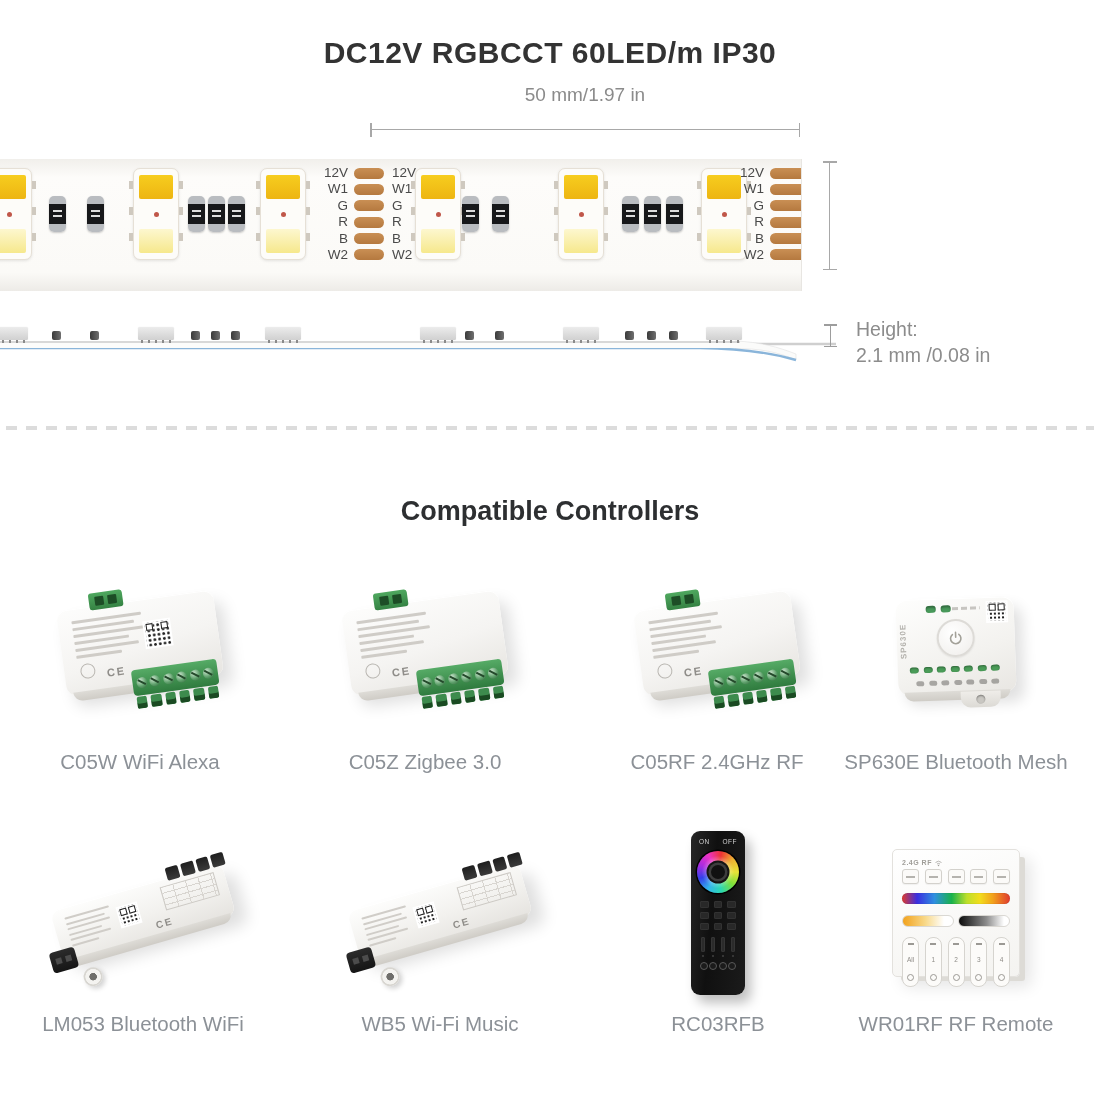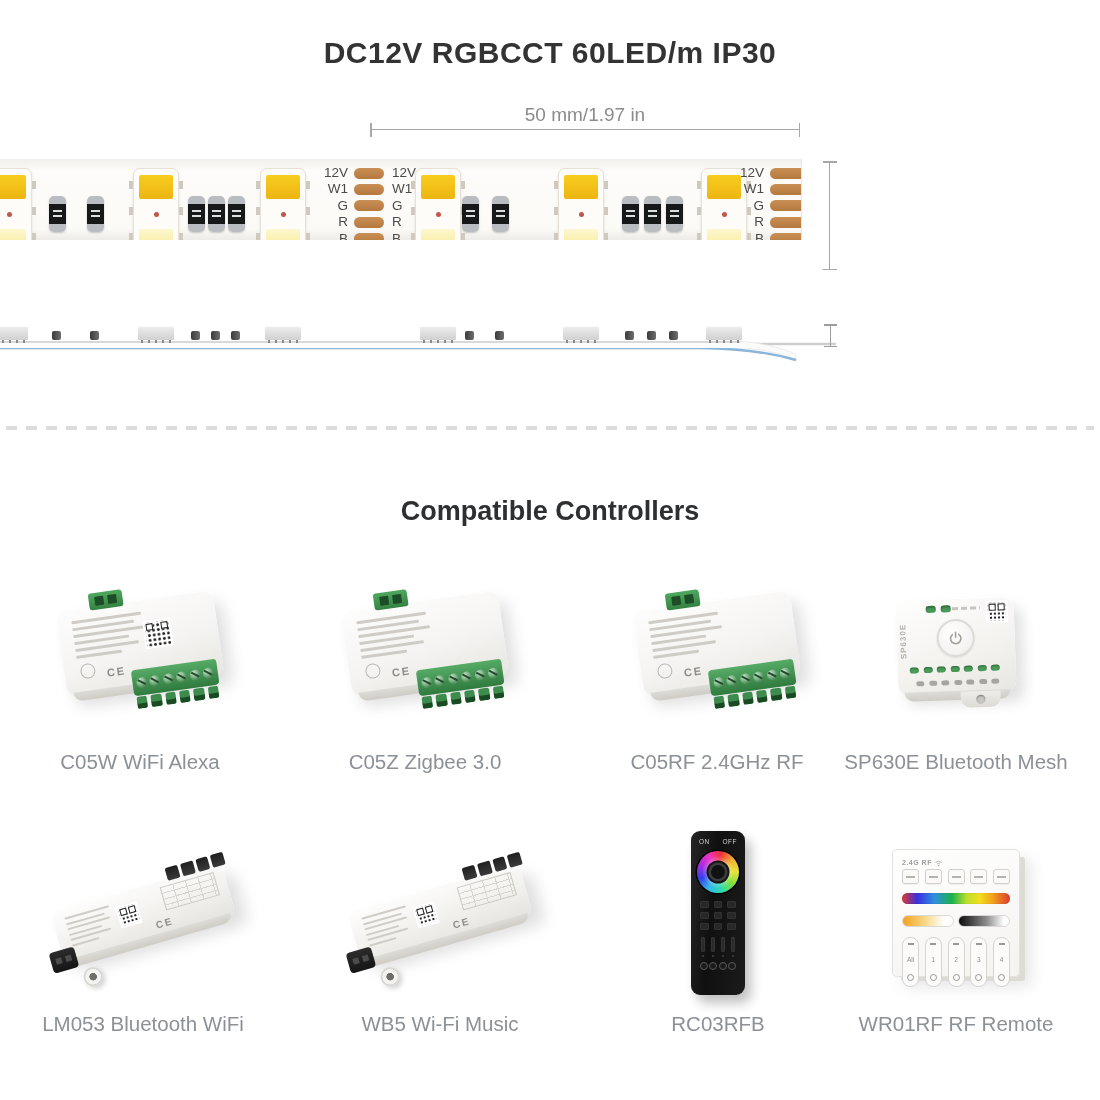--- a/index.html
+++ b/index.html
@@ -6,21 +6,21 @@
   .canvas{position:relative;width:1100px;height:1100px;background:#fff;overflow:hidden;
           font-family:"Liberation Sans",sans-serif;}
 
   
   .title{position:absolute;top:36px;left:0;right:0;margin:0;text-align:center;
          font-size:30px;font-weight:bold;color:#333;letter-spacing:.5px;}
   .section-title{position:absolute;top:496px;left:0;right:0;margin:0;text-align:center;
          font-size:27px;font-weight:bold;color:#2d2f31;}
 
   
-  .dim-length-label{position:absolute;top:104px;left:370px;width:430px;text-align:center;
+  .dim-length-label{position:absolute;top:84px;left:370px;width:430px;text-align:center;
          font-size:19px;color:#8b8b8b;}
   .dim-length-line{position:absolute;top:129px;left:370px;width:430px;height:0;
          border-top:1.5px solid #a8a8a8;}
   .dim-length-line::before,.dim-length-line::after{content:'';position:absolute;top:-7px;
          width:1.5px;height:14px;background:#a8a8a8;}
   .dim-length-line::before{left:0}.dim-length-line::after{right:0}
 
   .dim-width{position:absolute;left:829px;top:161px;height:109px;width:0;
          border-left:1.5px solid #a8a8a8;}
   .dim-width::before,.dim-width::after{content:'';position:absolute;left:-7.5px;width:14px;
@@ -29,21 +29,21 @@
   .dim-width-text{position:absolute;left:857px;top:192px;font-size:19.5px;color:#8c8c8c;line-height:26px;}
 
   .dim-height{position:absolute;left:830px;top:324px;height:23px;width:0;
          border-left:1.5px solid #9d9d9d;}
   .dim-height::before,.dim-height::after{content:'';position:absolute;left:-7px;width:13px;
          height:1.5px;background:#9d9d9d;}
   .dim-height::before{top:0}.dim-height::after{bottom:0}
   .dim-height-text{position:absolute;left:856px;top:316px;font-size:19.5px;color:#8c8c8c;line-height:26px;}
 
   
-  .strip-top{position:absolute;top:159px;left:0;width:801px;height:81px;overflow:hidden;
+  .strip-top{position:absolute;top:159px;left:0;width:801px;height:132px;overflow:hidden;
          background:linear-gradient(180deg,#f1efeb 0%,#fdfcfa 14%,#fbfaf7 86%,#edebe7 100%);
          border-right:1px solid #e8e6e2;}
   .led{position:absolute;top:9px;width:46px;height:92px;background:#fdfcf9;
          border:1px solid #e6e0d6;border-radius:7px;box-sizing:border-box;
          box-shadow:0 1px 3px rgba(0,0,0,.10);}
   .led::before,.led::after{content:'';position:absolute;top:12px;bottom:12px;width:4px;
          background:repeating-linear-gradient(180deg,#cfc9bf 0 8px,transparent 8px 26px);}
   .led::before{left:-5px}.led::after{right:-5px}
   .bar-top{position:absolute;left:5px;right:5px;top:6px;height:24px;border-radius:2px;
          background:linear-gradient(180deg,#f7cd1e,#edb512);}
@@ -336,20 +336,24 @@
       <div class="bump" style="left: 211px;"></div>
       <div class="bump" style="left: 231px;"></div>
       <div class="bump" style="left: 465px;"></div>
       <div class="bump" style="left: 495px;"></div>
       <div class="bump" style="left: 625px;"></div>
       <div class="bump" style="left: 647px;"></div>
       <div class="bump" style="left: 669px;"></div>
     </div>
 
   <div class="dim-height"></div>
+  <div class="dim-height-text">
+    <div>Height:</div>
+    <div>2.1 mm /0.08 in</div>
+  </div>
 
   <div class="divider"></div>
 
   <h2 class="section-title">Compatible Controllers</h2>
 
   <div class="product" style="left:30px;top:556px;width:220px">
     <div class="pimg">
       <div class="cbox">
         <div class="cterm-top">
             <i></i>

